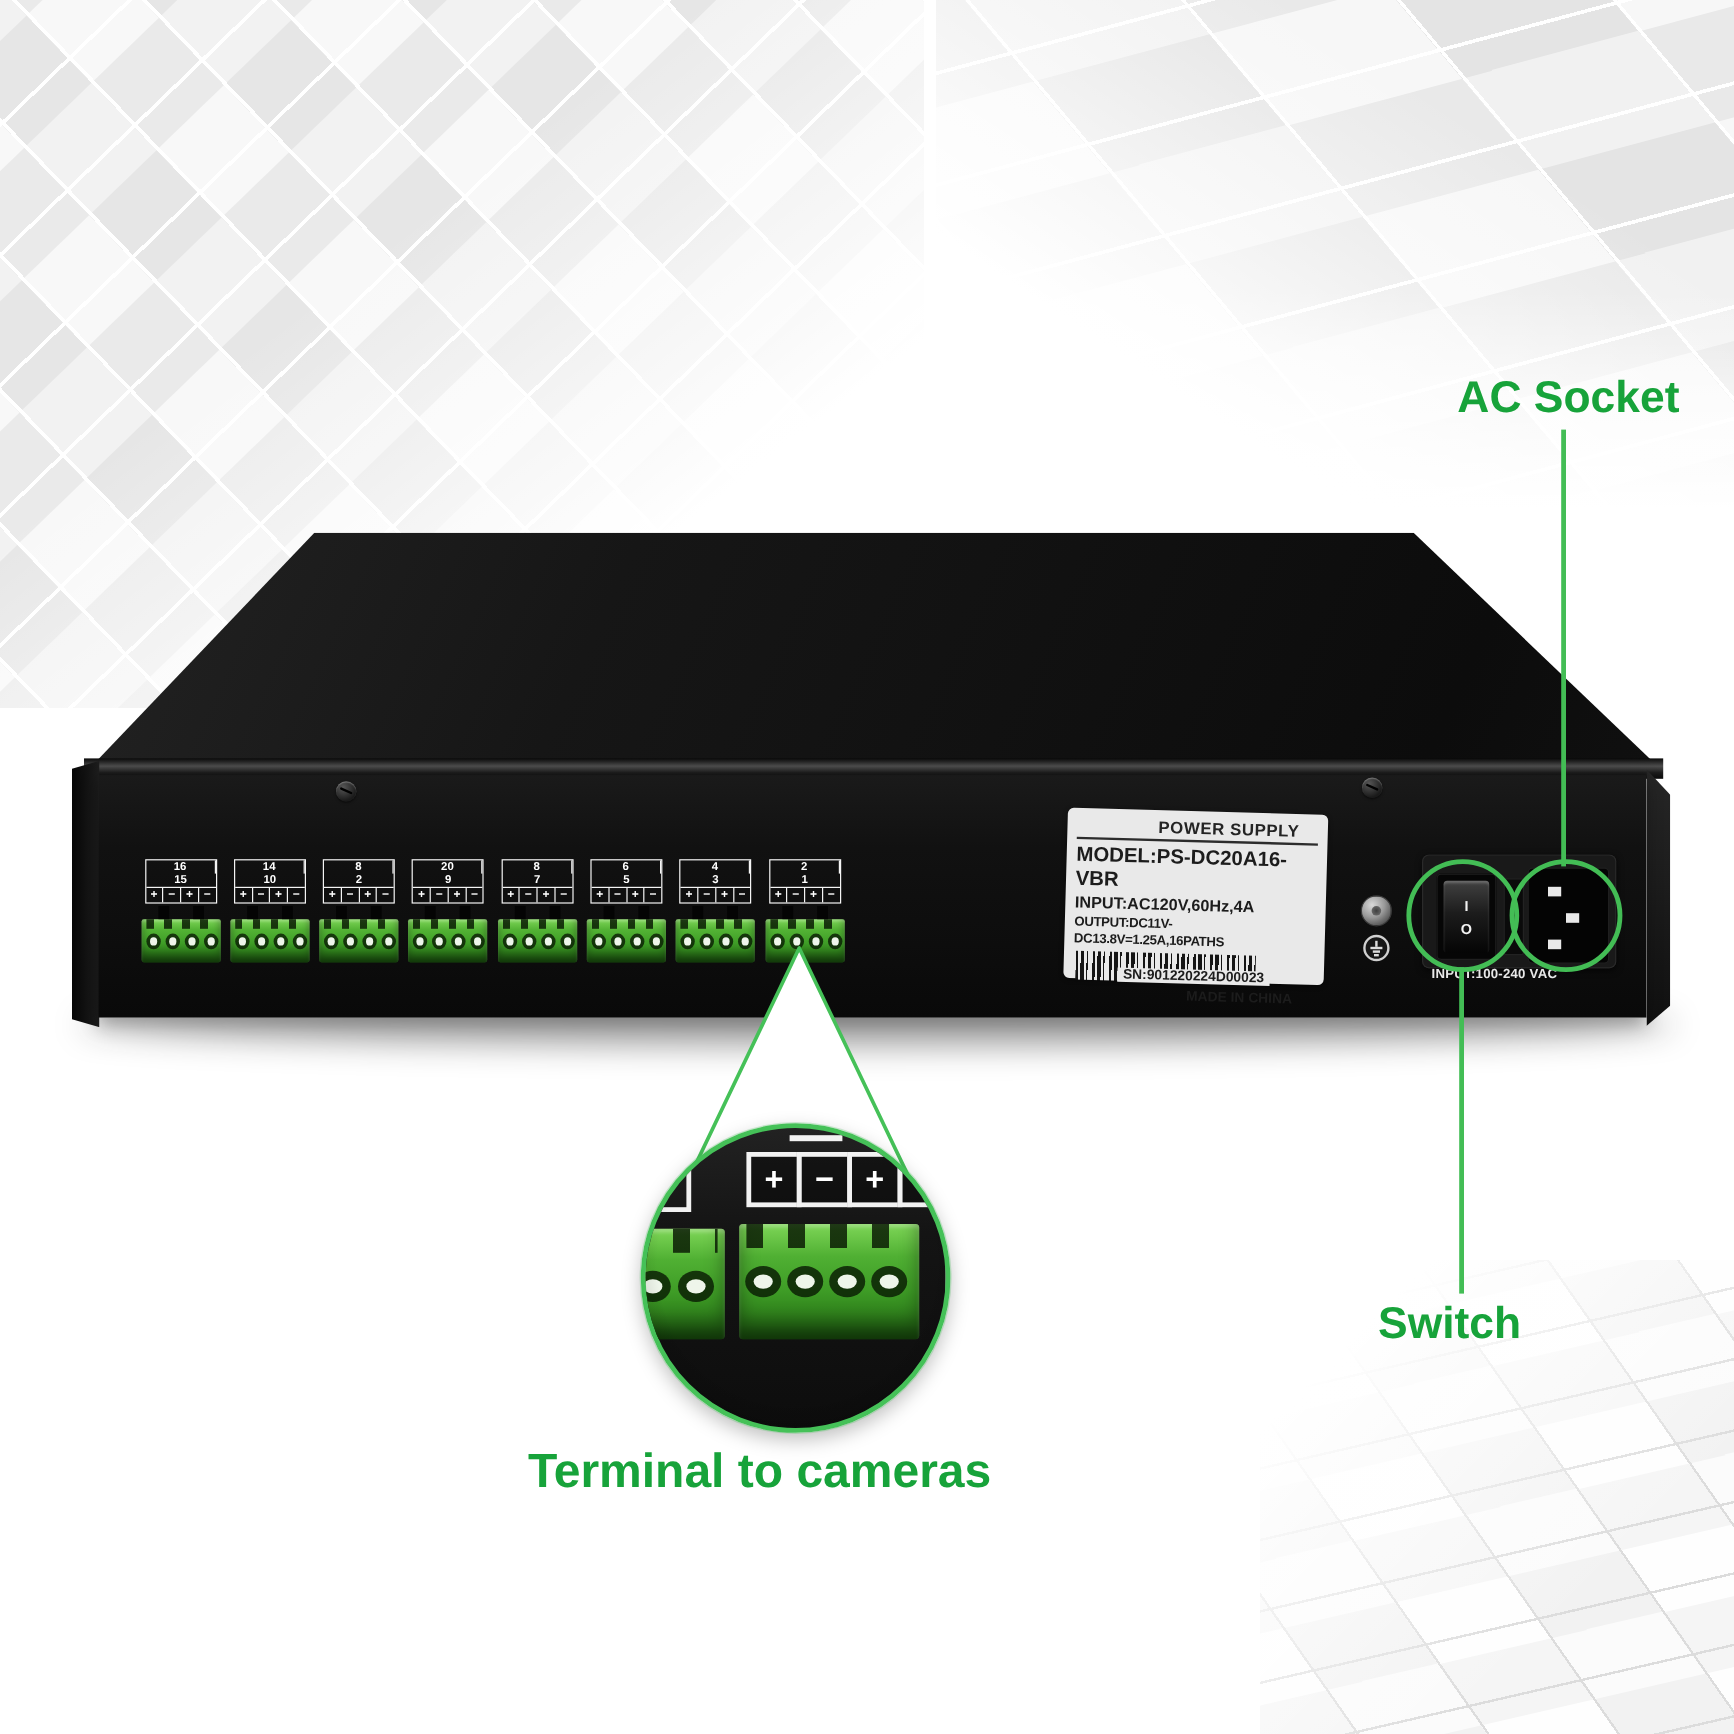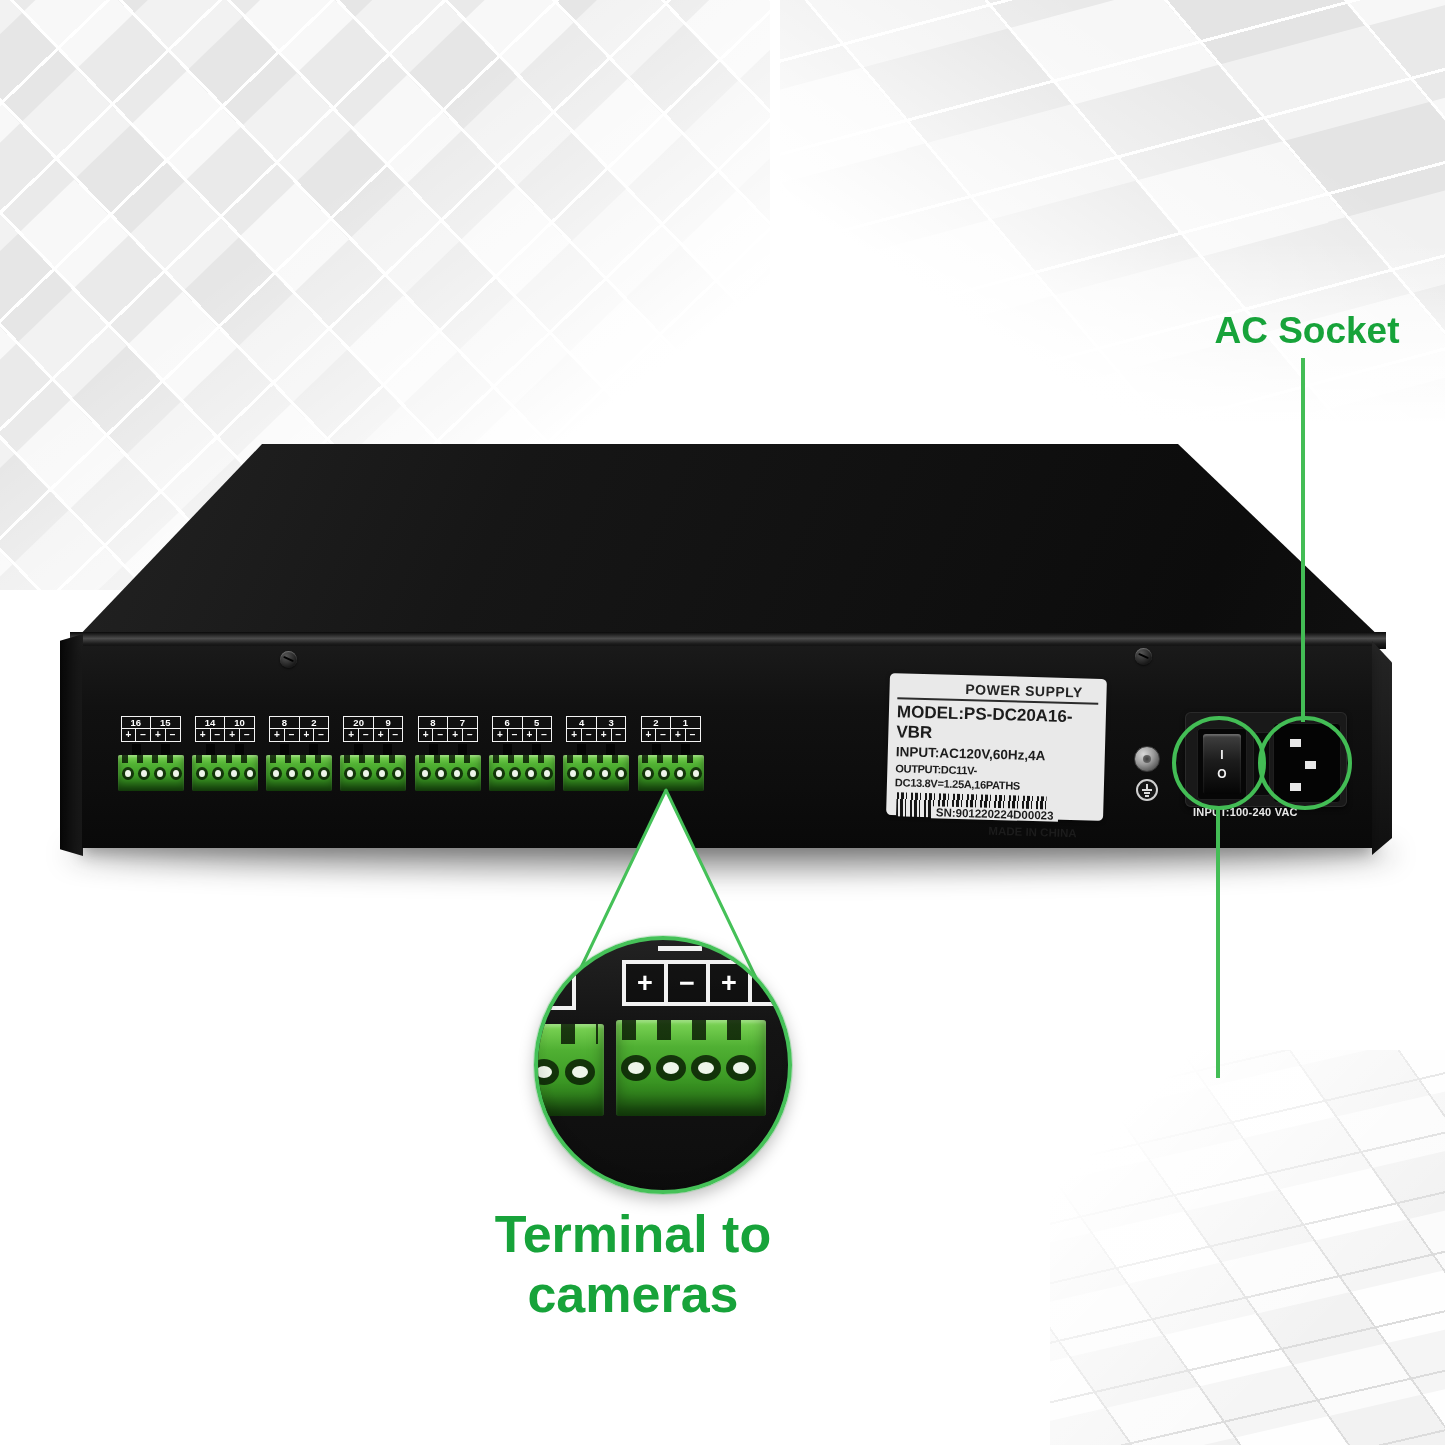--- a/index.html
+++ b/index.html
@@ -51,21 +51,21 @@
       clip-path:polygon(0 0,100% 10%,100% 92%,0 100%);
       background:linear-gradient(180deg,#262626,#101010);}
   .screw{position:absolute;width:17px;height:17px;border-radius:50%;
       background:radial-gradient(circle at 35% 30%,#565656,#1a1a1a 70%);
       box-shadow:inset 0 1px 1px rgba(255,255,255,.28),0 1px 2px rgba(0,0,0,.6);}
   .screw::before{content:"";position:absolute;left:3px;top:7px;width:11px;height:2px;background:#000;
       transform:rotate(24deg);border-radius:1px;}
   
   .term-group{position:absolute;top:716px;width:74px;}
   .plate{width:58px;margin:0 auto;border:1.5px solid #f4f4f4;color:#fff;}
-  .plate .nums{display:flex;}
+  .plate .nums{display:flex;flex-direction:column;}
   .plate .nums div{flex:1;height:11px;text-align:center;font-size:9.5px;line-height:11px;font-weight:bold;
       border-right:1.5px solid #f4f4f4;}
   .plate .nums div:last-child{border-right:none;}
   .plate .signs{display:flex;border-top:1.5px solid #f4f4f4;}
   .plate .signs div{flex:1;height:12px;text-align:center;font-size:10px;line-height:12px;font-weight:bold;
       border-right:1.5px solid #f4f4f4;}
   .plate .signs div:last-child{border-right:none;}
   .tblock{position:relative;width:66px;height:36px;margin:13px auto 0;border-radius:2px;
       background:linear-gradient(180deg,#7ed657 0%,#52b234 25%,#3f9e27 55%,#2b7a19 85%,#1d5c10 100%);
       box-shadow:inset 0 -7px 8px rgba(0,0,0,.4),inset 0 2px 2px rgba(255,255,255,.25);}
@@ -124,21 +124,21 @@
   
   .gline{position:absolute;width:4px;background:#43bd55;}
   #line-ac{left:1301px;top:358px;height:364px;}
   #line-sw{left:1216px;top:806px;height:272px;}
   .ring{position:absolute;width:86px;height:86px;border:4px solid #43bd55;border-radius:50%;}
   #ring-sw{left:1172px;top:716px;}
   #ring-ac{left:1258px;top:716px;}
   .gtext{position:absolute;color:#17a33a;font-weight:bold;text-align:center;}
   #txt-ac{left:1157px;top:310px;width:300px;font-size:37px;}
   #txt-sw{left:1058px;top:1082px;width:300px;font-size:37px;}
-  #txt-term{left:383px;top:1204px;width:500px;font-size:52px;}
+  #txt-term{left:383px;top:1204px;width:500px;font-size:40px;}
   #funnel{position:absolute;left:0;top:0;pointer-events:none;}
   
   #inset{position:absolute;left:534px;top:936px;width:250px;height:250px;border-radius:50%;
       border:4px solid #45c158;background:linear-gradient(180deg,#222 0%,#141414 35%,#0d0d0d 100%);
       overflow:hidden;box-shadow:0 0 0 1px rgba(69,193,88,.25),0 6px 16px rgba(0,0,0,.25);}
   #inset::after{content:"";position:absolute;inset:0;border-radius:50%;
       background:radial-gradient(circle at 50% 45%,transparent 62%,rgba(0,0,0,.45));pointer-events:none;}
   #inset .pbox{position:absolute;left:-8px;top:24px;width:38px;height:38px;border:4px solid #f2f2f2;}
   #inset .tick{position:absolute;left:120px;top:6px;width:44px;height:5px;background:#f2f2f2;}
   #inset-signs{position:absolute;left:84px;top:20px;display:flex;}
@@ -416,15 +416,16 @@
       <span class="ipin" style="left:82px;"></span>
         <span class="ipin" style="left:117px;"></span>
     </div>
   </div>
 
   <div class="ring" id="ring-sw"></div>
   <div class="ring" id="ring-ac"></div>
   <div class="gline" id="line-ac"></div>
   <div class="gline" id="line-sw"></div>
   <div class="gtext" id="txt-ac">AC Socket</div>
+  <div class="gtext" id="txt-sw">Switch</div>
   <div class="gtext" id="txt-term">Terminal to cameras</div>
 
 </div>
 
 </body></html>

